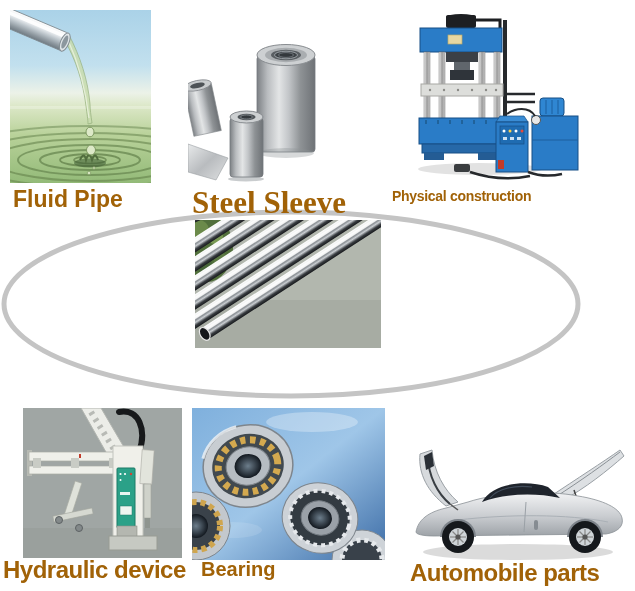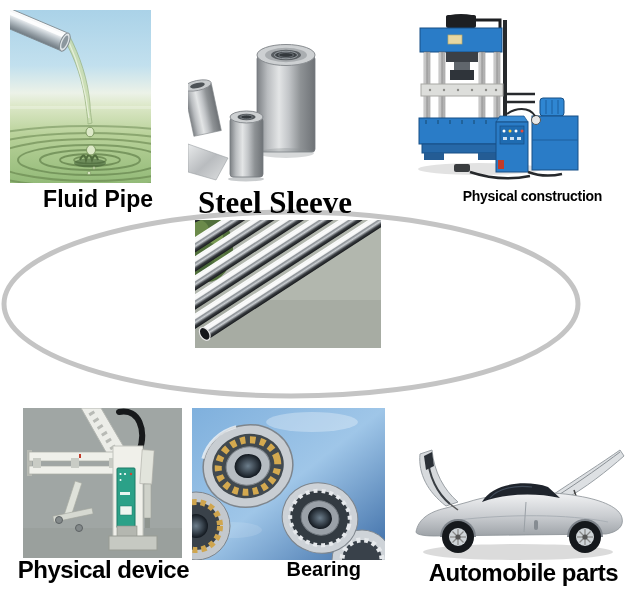--- a/index.html
+++ b/index.html
@@ -2,21 +2,21 @@
 <html><head>
 <meta charset="utf-8">
 <style>
   html,body{margin:0;padding:0;background:#fff;}
   .canvas{
     position:relative;width:635px;height:591px;background:#fff;overflow:hidden;
     font-family:"Liberation Sans",sans-serif;
   }
   .abs{position:absolute;}
   .label{
-    position:absolute;color:#000000;font-weight:700;text-align:right;
+    position:absolute;color:#a16207;font-weight:700;text-align:left;
     font-family:"Liberation Sans",sans-serif;white-space:nowrap;line-height:1.05;
   }
   .lbl-fluid{left:13px;top:187px;width:140px;font-size:23px;}
   .lbl-sleeve{left:192px;top:187px;width:160px;font-size:31px;font-family:Liberation Serif, serif;}
   .lbl-phys{left:392px;top:189px;width:210px;font-size:14px;letter-spacing:-0.3px;}
   .lbl-hyd{left:3px;top:557px;width:186px;font-size:24px;letter-spacing:-0.5px;}
   .lbl-bearing{left:201px;top:559px;width:160px;font-size:20px;}
   .lbl-auto{left:410px;top:560px;width:208px;font-size:24px;letter-spacing:-0.5px;}
   .title{
     position:absolute;left:76px;top:347px;width:440px;text-align:center;
@@ -300,21 +300,21 @@
       <rect x="121" y="76" width="7" height="34" fill="#cfd2ca" stroke="#a0a39c" stroke-width=".6"></rect>
       <rect x="122" y="110" width="5" height="10" fill="#8f958f"></rect>
       <rect x="52" y="74" width="7" height="36" fill="#dfe2da" stroke="#a8aba2" stroke-width=".6" transform="rotate(18 55 74)"></rect>
       <rect x="30" y="104" width="40" height="6" fill="#d6d9d1" stroke="#a2a59e" stroke-width=".6" transform="rotate(-12 50 107)"></rect>
       <circle cx="36" cy="112" r="3.5" fill="#83898a" stroke="#5d6264"></circle>
       <circle cx="56" cy="120" r="3.5" fill="#83898a" stroke="#5d6264"></circle>
       <rect x="94" y="118" width="20" height="12" fill="#b4b7b0" stroke="#8c8f88" stroke-width=".6"></rect>
       <rect x="86" y="128" width="48" height="14" fill="#c6c9c2" stroke="#989b94"></rect>
     </g>
   </svg>
-  <div class="label lbl-hyd">Physical device</div>
+  <div class="label lbl-hyd">Hydraulic device</div>
 
   <svg class="abs" style="left:192px;top:408px" width="193" height="152" viewBox="0 0 193 152">
     <defs>
       <linearGradient id="bgB" x1="0" y1="0" x2="1" y2="1">
         <stop offset="0" stop-color="#7fb0dd"></stop>
           <stop offset=".5" stop-color="#9fc6e8"></stop>
         <stop offset="1" stop-color="#3c6ca6"></stop>
       </linearGradient>
       <radialGradient id="holeG">
           <stop offset="0" stop-color="#6d7e8c"></stop>

